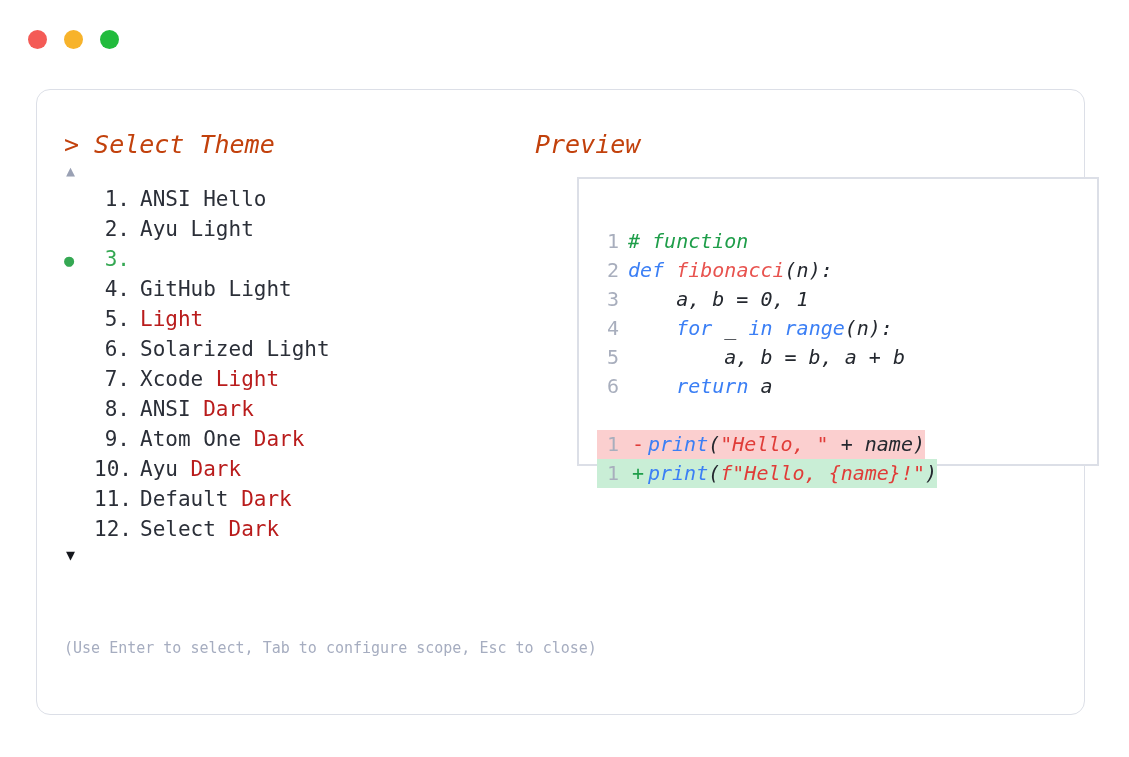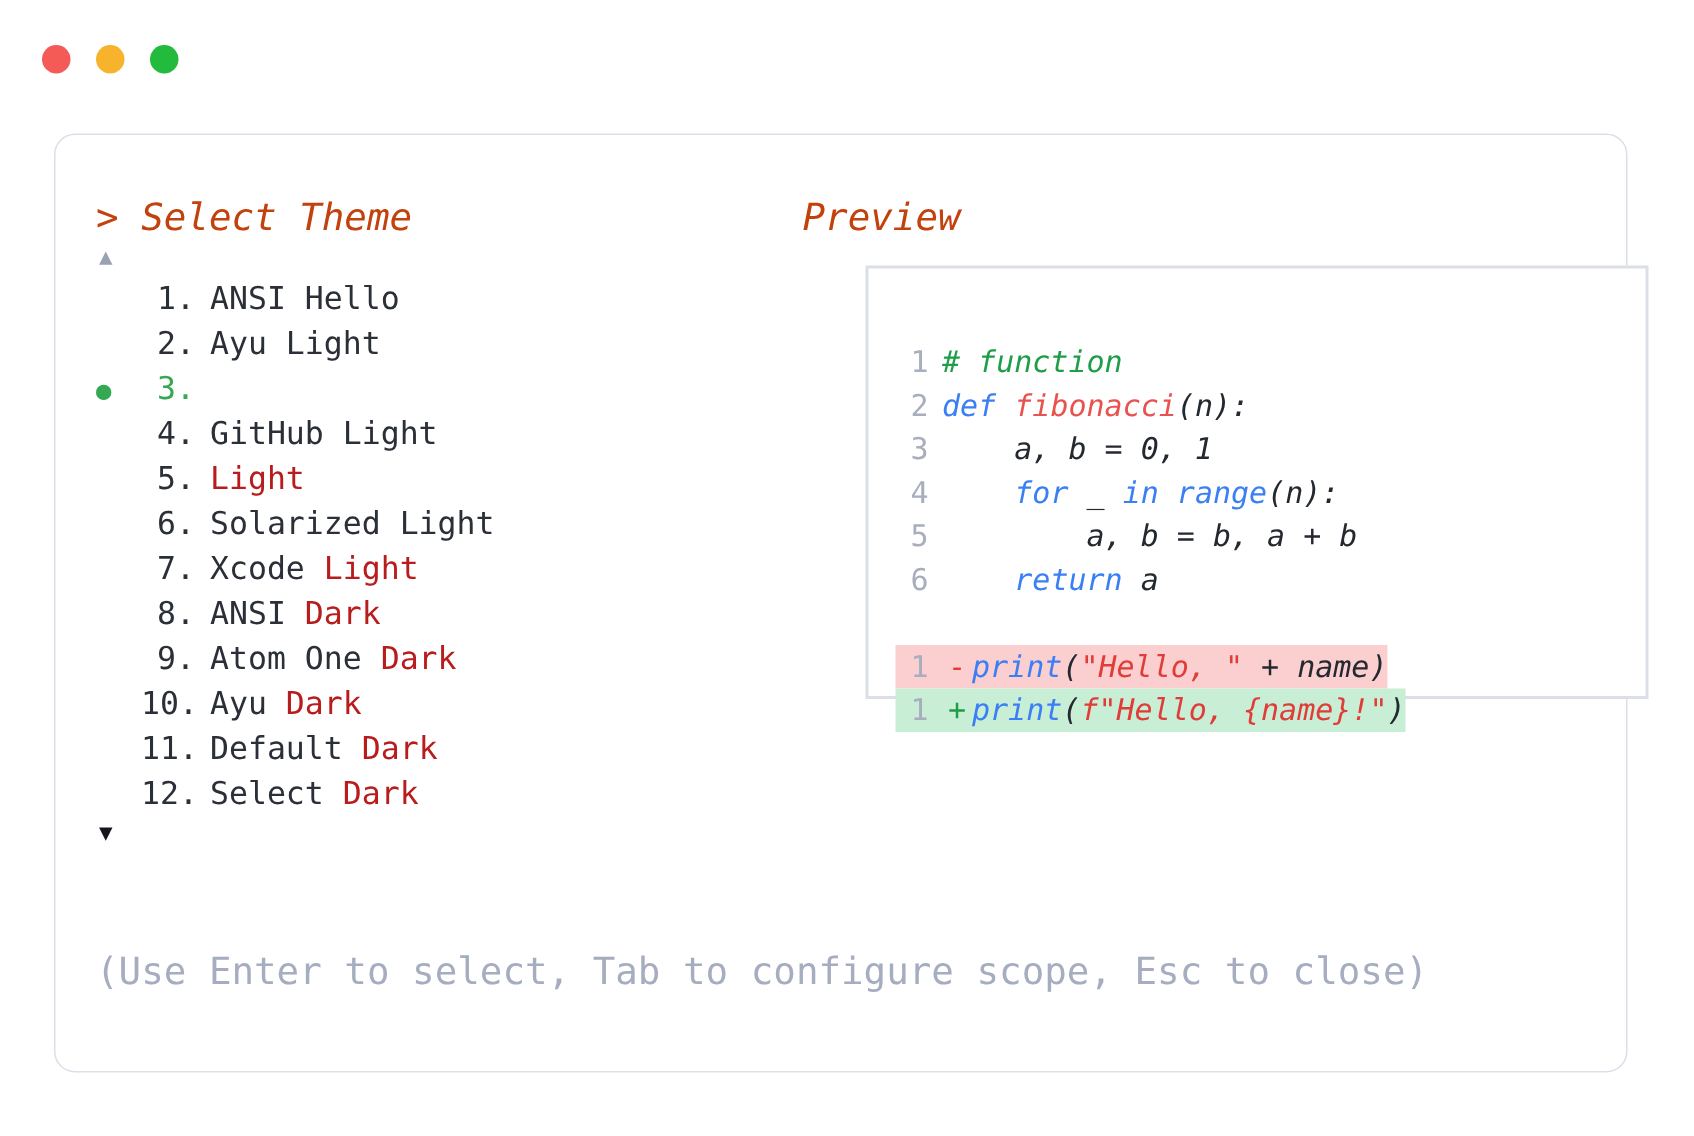--- a/index.html
+++ b/index.html
@@ -168,21 +168,21 @@
     text-align: center;
   }
   .sign-del { color: #e03c38; }
   .sign-add { color: #1f9e4a; }
 
   
   .footer-hint {
     position: absolute;
     left: 27px;
     top: 544px;
-    font-size: 25px;
+    font-size: 15px;
     line-height: 28px;
     color: #a6adc0;
     white-space: pre;
   }
 </style>
 </head>
 <body>
 
 <div class="window-chrome">
   <div class="dot dot-close"></div>

